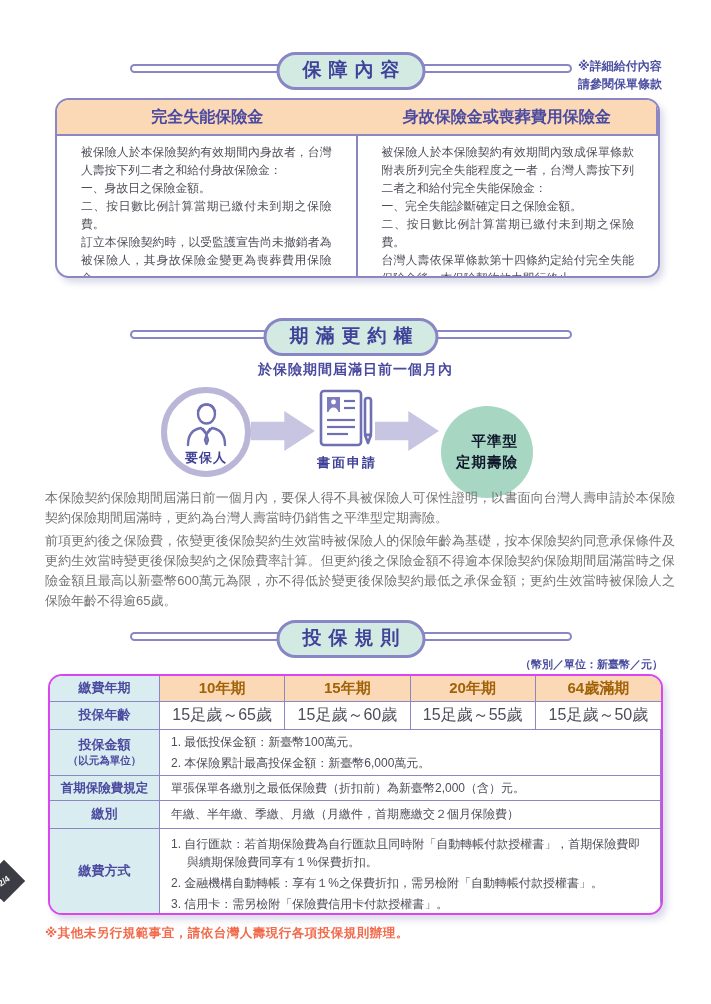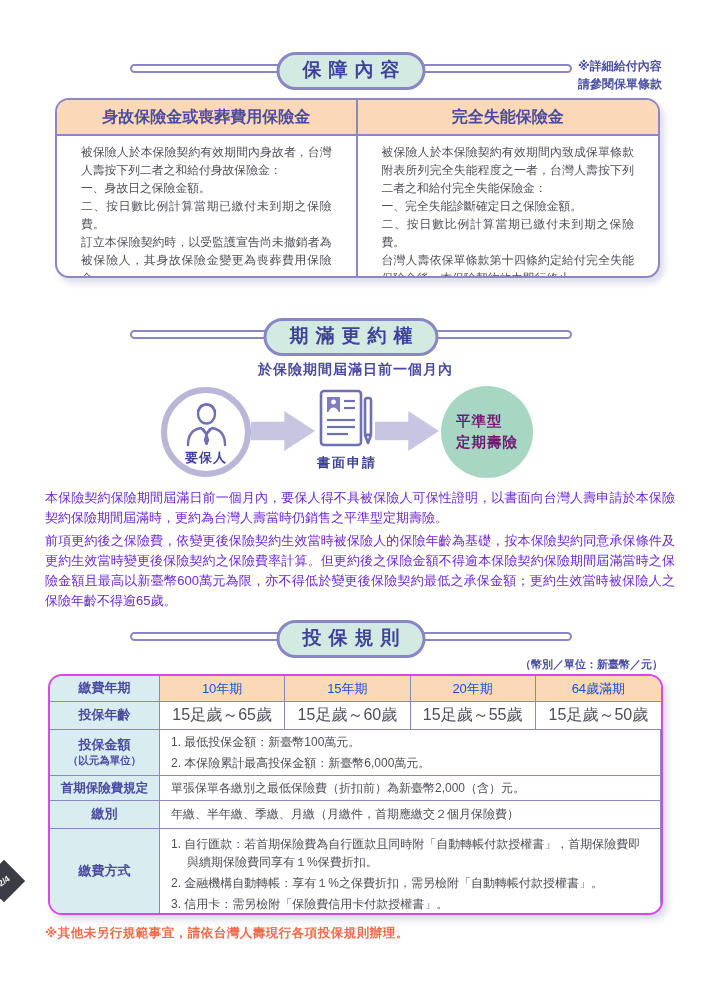--- a/index.html
+++ b/index.html
@@ -52,36 +52,36 @@
     font-size:14px; font-weight:bold; color:#4b4aa0; letter-spacing:1px;
   }
   .flow-circle-person {
     position:absolute; left:161px; top:387px; width:90px; height:90px;
     border:6px solid #b9b6d8; background:#fff; border-radius:50%;
     box-sizing:border-box; display:flex; flex-direction:column;
     align-items:center; justify-content:flex-start;
   }
   .person-label { font-size:13px; font-weight:bold; color:#3f4298; letter-spacing:1px; margin-top:-2px; }
   .flow-circle-result {
-    position:absolute; left:441px; top:386px; width:92px; height:92px;
+    position:absolute; left:441px; top:406px; width:92px; height:92px;
     background:#a7d7c3; border-radius:50%; display:flex; align-items:center;
-    justify-content:center; text-align:left; font-size:14.5px; font-weight:bold;
-    color:#701a75; line-height:1.45; white-space:pre-line; letter-spacing:1px;
+    justify-content:center; text-align:right; font-size:14.5px; font-weight:bold;
+    color:#0f172a; line-height:1.45; white-space:pre-line; letter-spacing:1px;
   }
   .block-arrow {
     position:absolute; width:64px; height:40px; background:#c8c5e2;
     clip-path:polygon(0 27%, 52% 27%, 52% 0, 100% 50%, 52% 100%, 52% 73%, 0 73%);
   }
   #arrow1 { left:251px; top:411px; }
   #arrow2 { left:375px; top:411px; }
   .doc-wrap { position:absolute; left:311px; top:389px; width:72px; text-align:center; }
   .doc-label { font-size:13px; font-weight:bold; color:#3f4298; margin-top:3px; letter-spacing:2px; white-space:nowrap; }
 
   .body-para {
-    position:absolute; left:45px; width:630px; font-size:13px; color:#6d28d9;
+    position:absolute; left:45px; width:630px; font-size:13px; color:#737373;
     line-height:20px; text-align:justify;
   }
   #para1 { top:488px; }
   #para2 { top:531px; }
 
   
   .unit-note {
     position:absolute; right:48px; top:657px; font-size:11px;
     font-weight:bold; color:#4c4fa1;
   }
@@ -97,21 +97,21 @@
     border-right:1.5px solid #8a87c3; border-bottom:1.5px solid #8a87c3;
     box-sizing:border-box; display:flex; align-items:center; justify-content:center;
   }
   .rc.no-r { border-right:none; }
   .rc.no-b { border-bottom:none; }
   .rlabel {
     background:#d9ecef; color:#4b4aa0; font-weight:bold; font-size:13px;
     flex-direction:column; text-align:center; line-height:1.3;
   }
   .rlabel .sub { font-size:10.5px; }
-  .rhead { background:#fbd9b7; color:#1d4ed8; font-weight:normal; font-size:13px; }
+  .rhead { background:#fbd9b7; color:#a16207; font-weight:bold; font-size:15px; }
   .rcell { font-size:16px; color:#4e4e59; }
   .rspan {
     grid-column:2/6; justify-content:flex-start; padding:4px 8px 4px 11px;
     font-size:12px; color:#4e4e59; white-space:pre-line; line-height:1.7;
   }
   .rspan.items { flex-direction:column; align-items:stretch; white-space:normal; line-height:1.5; }
   .pay-item { padding-left:16px; text-indent:-16px; margin:1.5px 0; }
 
   .footer-note {
     position:absolute; left:45px; top:925px; font-size:12.5px;
@@ -133,22 +133,22 @@
 <div id="page">
 
   <div class="section-header" style="top:52px;">
     <div class="sh-track"></div>
     <div class="sh-pill">保障內容</div>
   </div>
   <div class="side-note">※詳細給付內容
 請參閱保單條款</div>
 
   <div class="coverage-card">
+    <div class="cov-head">完全失能保險金</div>
     <div class="cov-head left">身故保險金或喪葬費用保險金</div>
-    <div class="cov-head">完全失能保險金</div>
     <div class="cov-body left">被保險人於本保險契約有效期間內身故者，台灣人壽按下列二者之和給付身故保險金：
 一、身故日之保險金額。
 二、按日數比例計算當期已繳付未到期之保險費。
 訂立本保險契約時，以受監護宣告尚未撤銷者為被保險人，其身故保險金變更為喪葬費用保險金。
 台灣人壽依保單條款第十三條約定給付身故保險金或喪葬費用保險金後，本保險契約效力即行終止。</div>
     <div class="cov-body">被保險人於本保險契約有效期間內致成保單條款附表所列完全失能程度之一者，台灣人壽按下列二者之和給付完全失能保險金：
 一、完全失能診斷確定日之保險金額。
 二、按日數比例計算當期已繳付未到期之保險費。
 台灣人壽依保單條款第十四條約定給付完全失能保險金後，本保險契約效力即行終止。</div>
   </div>

